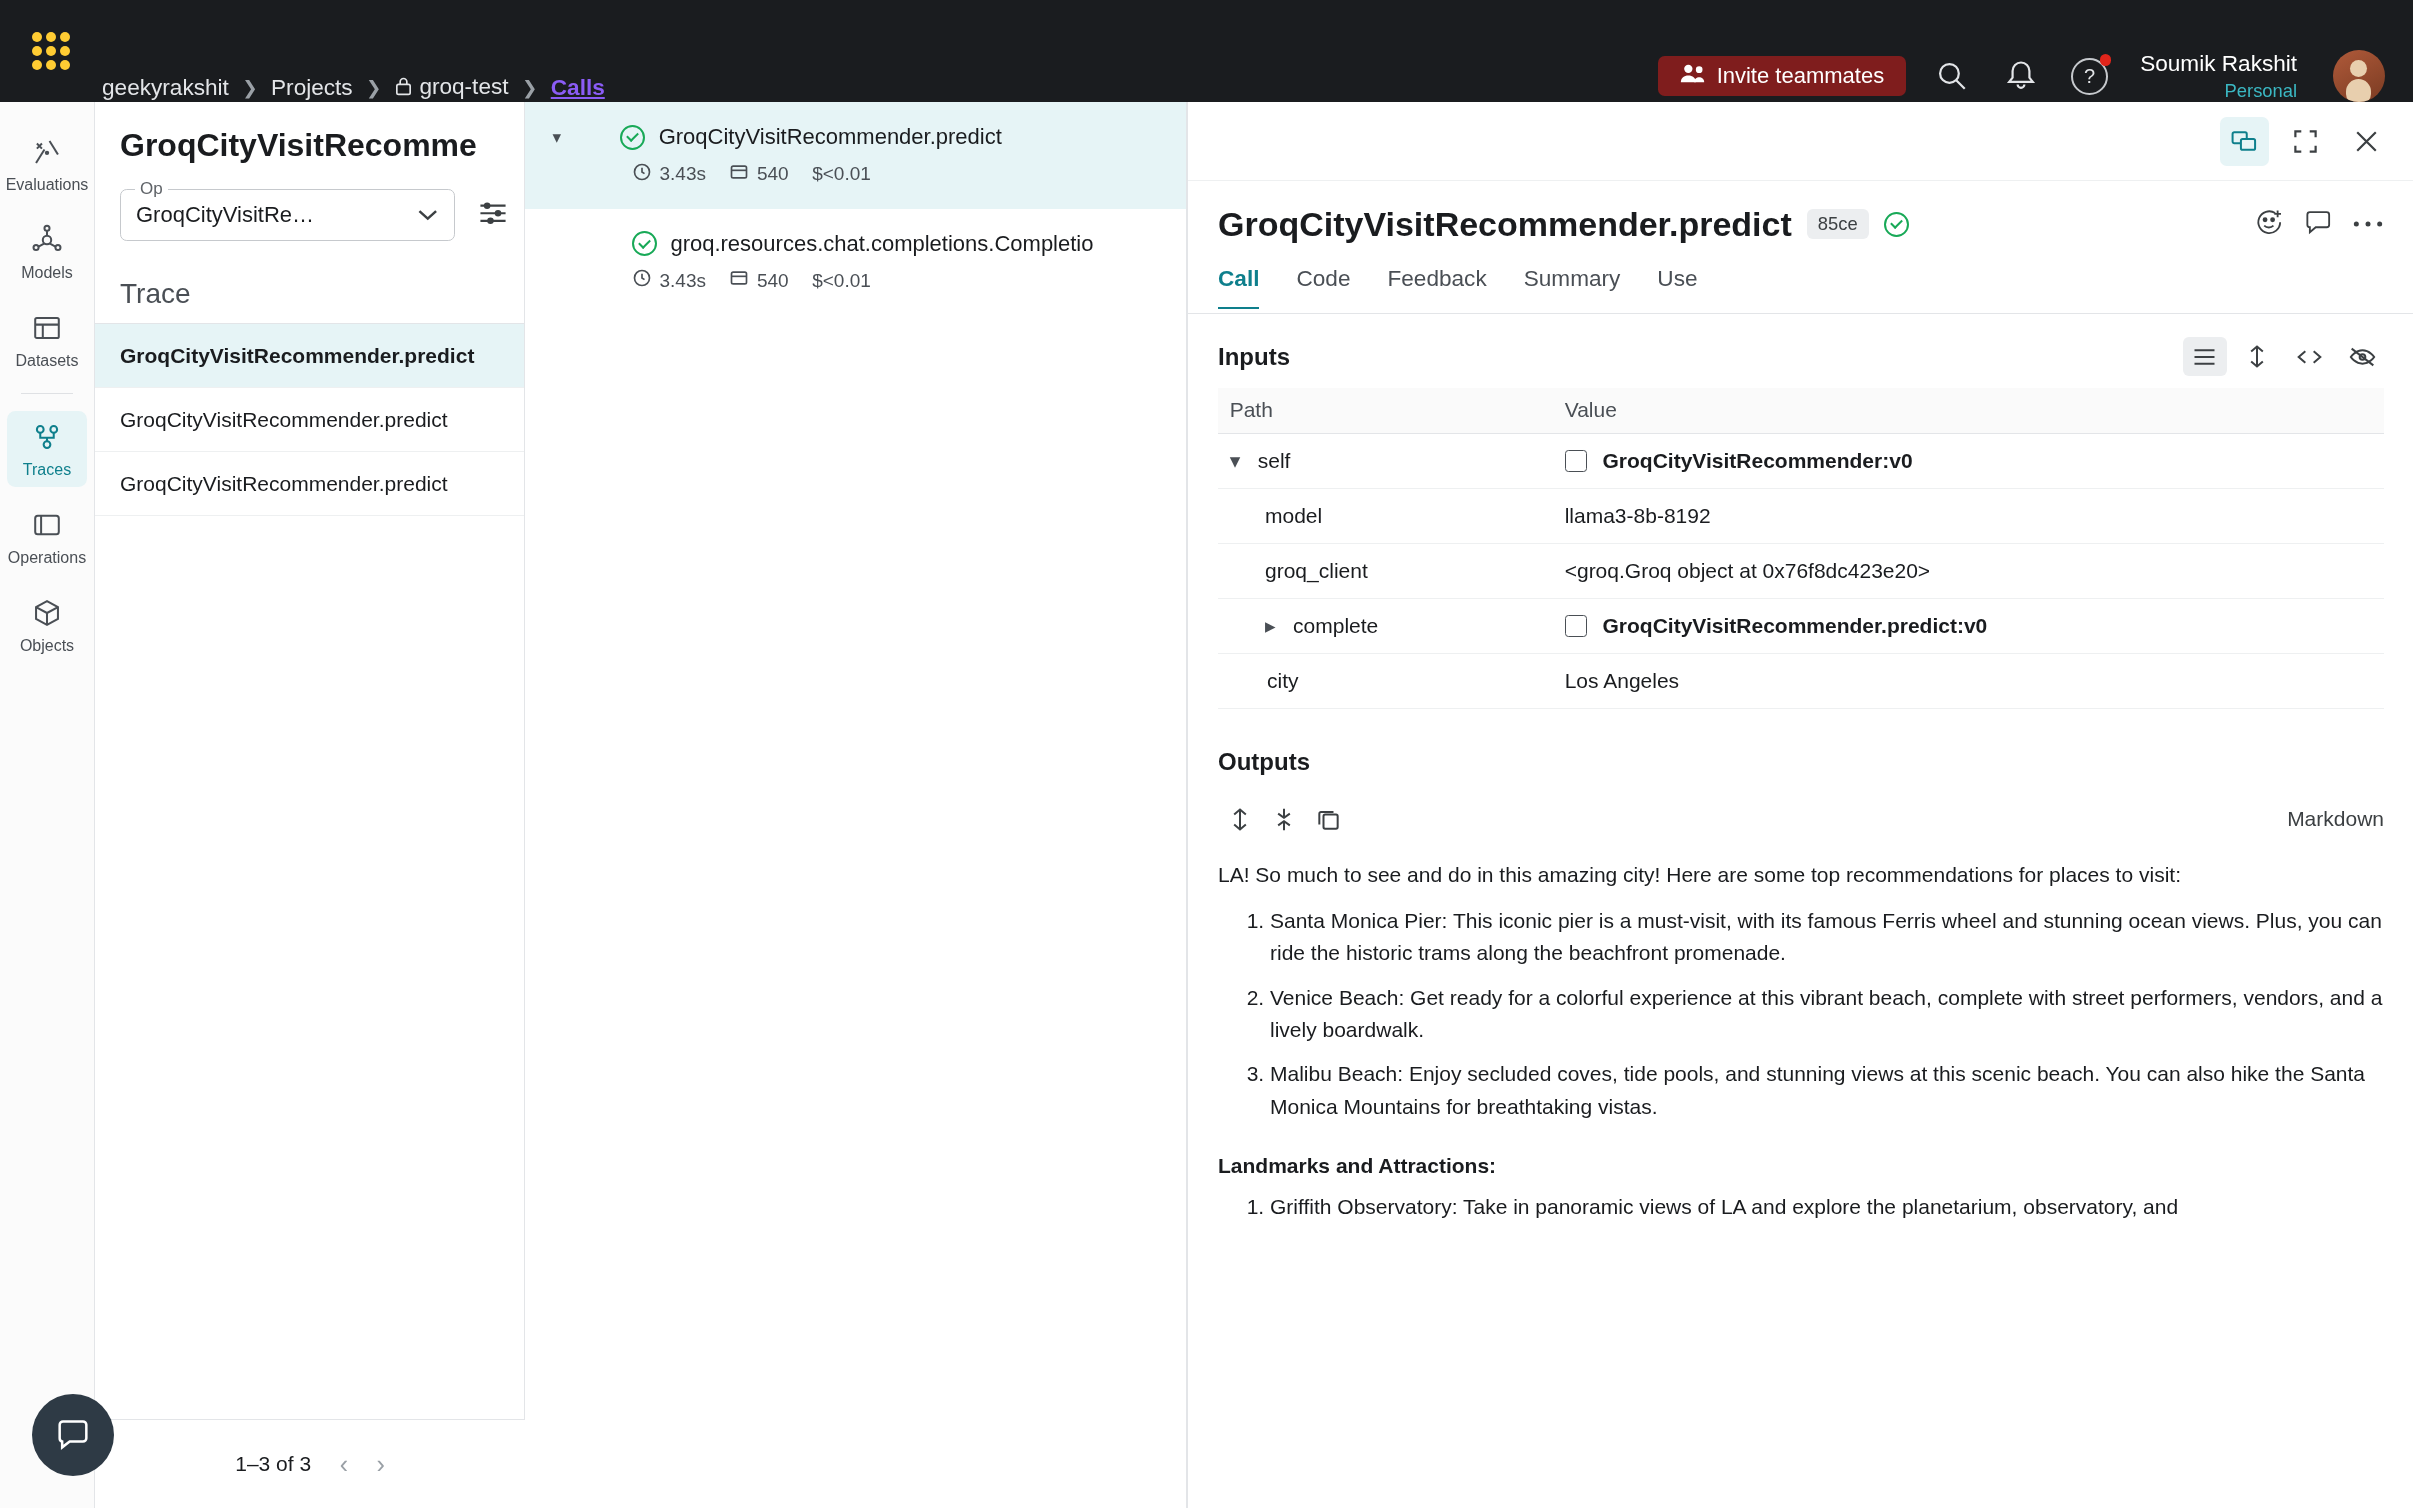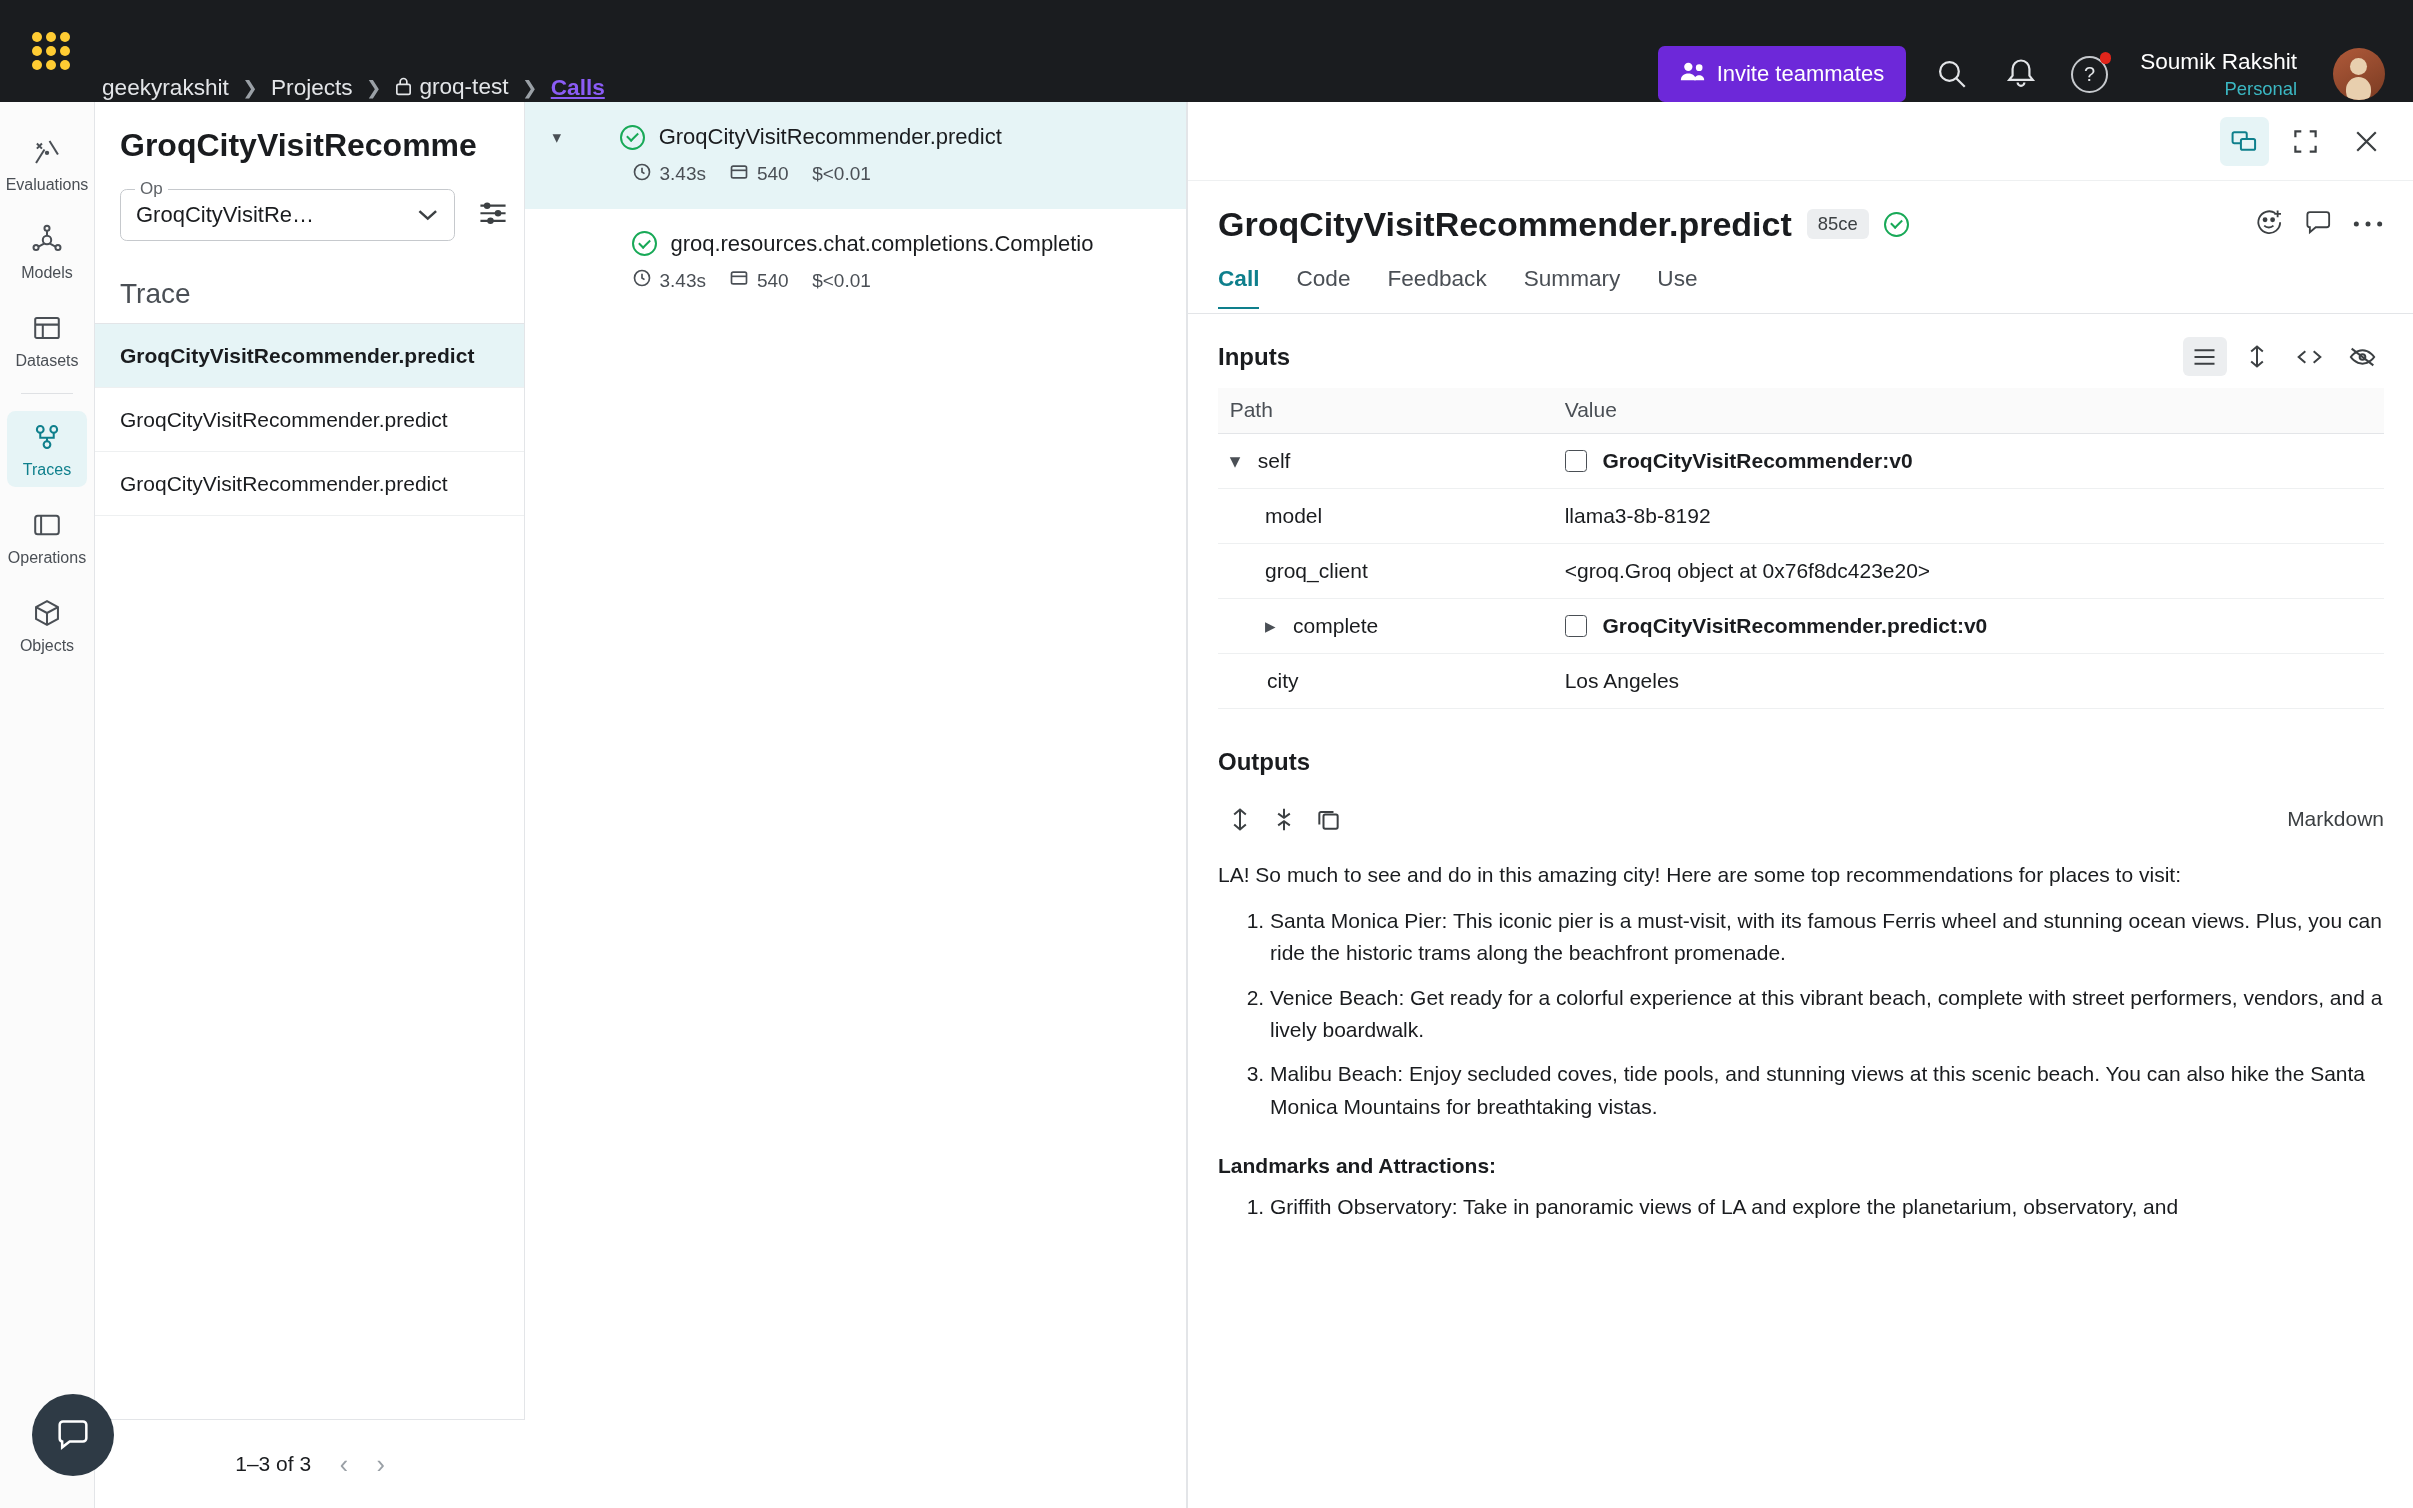--- a/index.html
+++ b/index.html
@@ -26,22 +26,22 @@
 
   .crumbs { display: flex; align-items: center; gap: 13.4px; font-size: 22.6px; }
   .crumbs a { color: #e3e5e8; text-decoration: none; }
   .crumbs .sep { color: #9aa0a6; font-size: 18.4px; }
   .crumbs .current { color: #8b5cf6; font-weight: bold; text-decoration: underline; }
   .lock-ico { display: inline-block; margin-right: 7.5px; vertical-align: -1.7px; }
 
   .top-right { margin-left: auto; display: flex; align-items: center; gap: 22px; padding-right: 28.5px; }
   .invite-btn {
     display: flex; align-items: center; gap: 11.7px;
-    background: #6d28d9; color: #fff; border: none; border-radius: 6.7px;
-    height: 56px; padding: 0 22px; font-size: 22px; cursor: pointer;
+    background: #7f1d1d; color: #fff; border: none; border-radius: 6.7px;
+    height: 40px; padding: 0 22px; font-size: 22px; cursor: pointer;
   }
   .icon-btn { width: 47px; height: 47px; display: flex; align-items: center; justify-content: center; cursor: pointer; position: relative; }
   .help-ring { width: 37px; height: 37px; border: 2.1px solid #c6c9cd; border-radius: 50%; display: flex; align-items: center; justify-content: center; font-size: 20px; color: #e3e5e8; }
   .red-dot { position: absolute; top: 1.7px; right: 1.7px; width: 11.7px; height: 11.7px; border-radius: 50%; background: #e1251b; }
   .user-block { text-align: right; line-height: 1.25; margin-left: 5px; }
   .user-name { font-size: 22.6px; color: #fff; }
   .user-sub { font-size: 18.4px; color: #3bb8c3; }
   .avatar { width: 52px; height: 52px; border-radius: 50%; background: linear-gradient(150deg,#b05a3a,#7a3b22); margin-left: 13.4px; overflow: hidden; position: relative; }
   .avatar::after { content:""; position:absolute; left:13.4px; top:28.5px; width:25px; height:25px; border-radius:50% 50% 40% 40%; background:#e8cfae; }
   .avatar::before { content:""; position:absolute; left:17.6px; top:10px; width:17px; height:17px; border-radius:50%; background:#e8cfae; }

